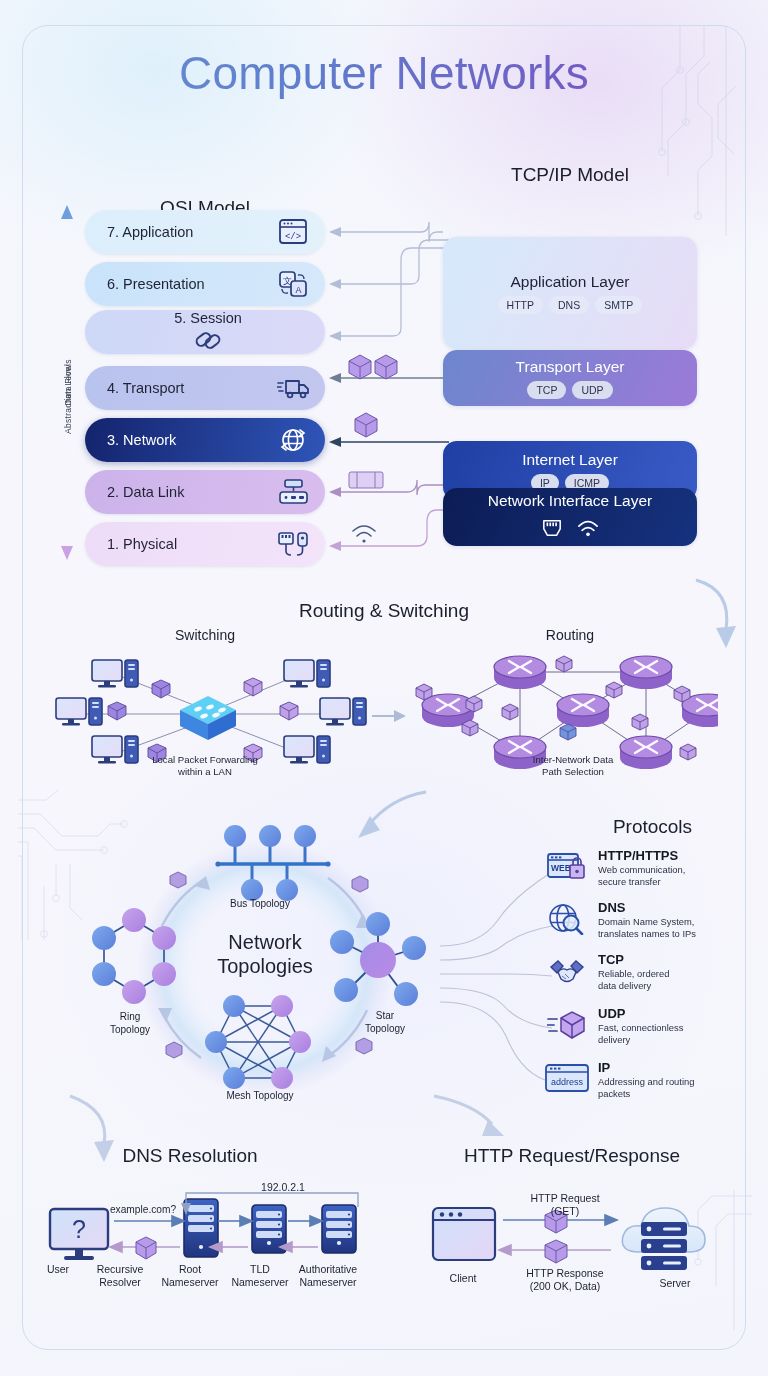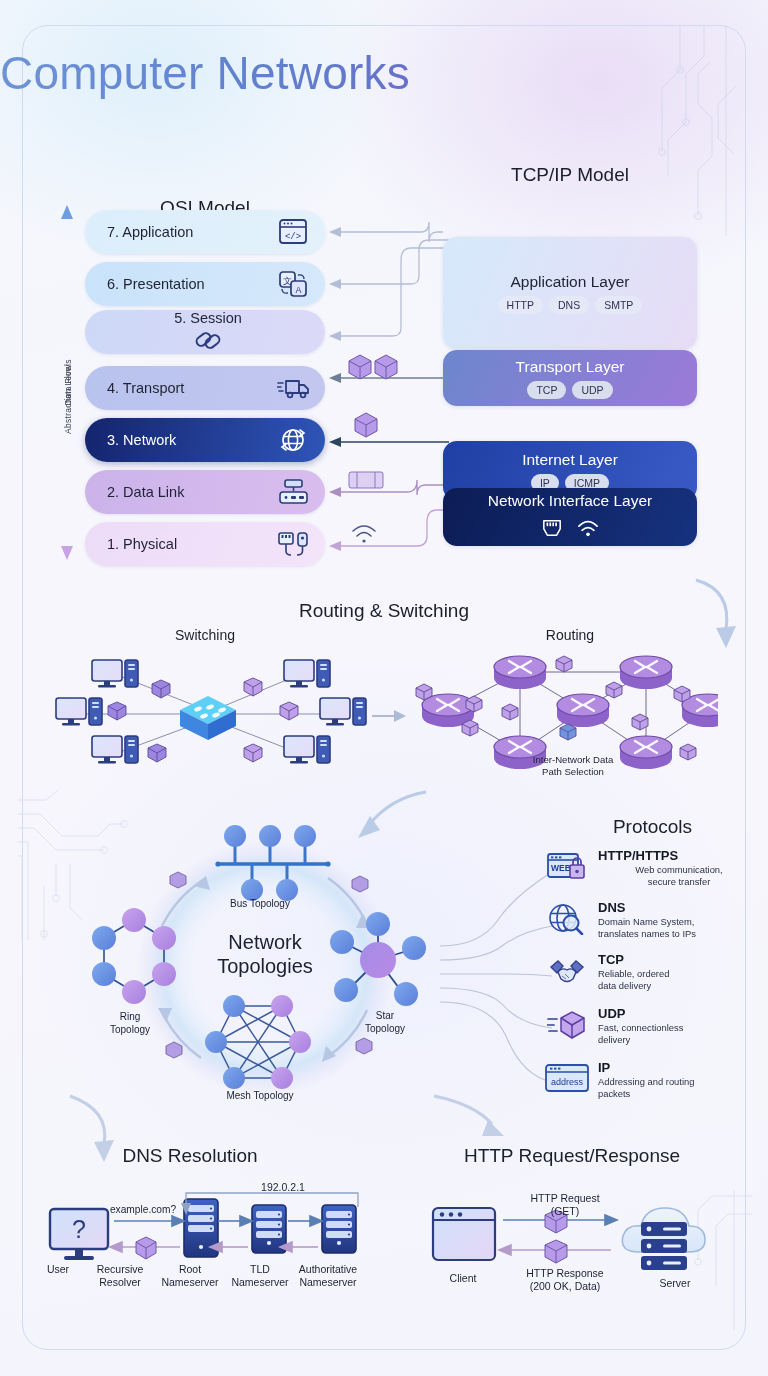--- a/index.html
+++ b/index.html
@@ -22,21 +22,21 @@
     position: absolute; left: 22px; top: 25px;
     width: 724px; height: 1325px;
     border: 1px solid #cfdbee; border-radius: 26px;
     pointer-events: none;
   }
   .circuit { position: absolute; pointer-events: none; opacity: .55; }
 
   
   .title {
     position: absolute; left: 0; top: 46px; width: 768px;
-    font-size: 46px; letter-spacing: .2px;
+    text-align: center; font-size: 46px; letter-spacing: .2px;
     font-weight: 400;
     background: linear-gradient(95deg, #6d93d6 0%, #5f7fcd 38%, #6f5fc4 72%, #7d4fc0 100%);
     -webkit-background-clip: text; background-clip: text;
     -webkit-text-fill-color: transparent; color: #6a6fc8;
   }
   .sec-head {
     position: absolute; font-size: 19px; color: #1b1f2b; font-weight: 400;
     text-align: center;
   }
   .sub-head {
@@ -460,20 +460,24 @@
           <polyline points="0,4 9,9 18,4" fill="none" stroke="#5c4a96" stroke-width=".9"></polyline>
           <line x1="9" y1="9" x2="9" y2="18" stroke="#5c4a96" stroke-width=".9"></line>
         </g>
         <g transform="translate(196,96)">
           <polygon points="0,4 9,0 18,4 18,13 9,18 0,13" fill="#c0a0e8" stroke="#5c4a96" stroke-width=".9"></polygon>
           <polyline points="0,4 9,9 18,4" fill="none" stroke="#5c4a96" stroke-width=".9"></polyline>
           <line x1="9" y1="9" x2="9" y2="18" stroke="#5c4a96" stroke-width=".9"></line>
         </g>
       </g>
   </svg>
+  <div class="cap" style="left:110px;top:754px;width:190px;">
+    <div>Local Packet Forwarding</div>
+    <div>within a LAN</div>
+  </div>
 
   <svg class="lay" style="left:408px;top:648px;" width="310" height="130" viewBox="0 0 310 130">
     <g stroke="#6e6b8e" stroke-width="1" fill="none">
       <path d="M112 24 L238 24"></path>
         <path d="M40 62 L112 24"></path>
         <path d="M40 62 L112 104"></path>
       <path d="M112 24 L112 104"></path>
         <path d="M112 24 L175 62"></path>
         <path d="M238 24 L175 62"></path>
       <path d="M238 24 L238 104"></path>
@@ -788,21 +792,21 @@
               <rect x="12" y="5.4" width="2.4" height="2"></rect>
             </g>
             <text x="14" y="20" font-family="Liberation Sans, sans-serif" font-size="8.5" font-weight="bold" fill="#1f3c8c" text-anchor="middle">WEB</text>
             <rect x="23" y="14" width="14" height="13" rx="2" fill="#c9b6ef" stroke="#5b3fa0" stroke-width="1.6"></rect>
             <path d="M26 14v-3a4 4 0 018 0v3" fill="none" stroke="#5b3fa0" stroke-width="1.7"></path>
             <circle cx="30" cy="20.5" r="1.8" fill="#5b3fa0"></circle>
           </svg>
         </span>
         <span style="flex:1;">
           <span class="proto-name" style="display:block;">HTTP/HTTPS</span>
-          <span class="proto-desc" style="display:block;text-align:center;">Web communication,<br>secure transfer</span>
+          <span class="proto-desc" style="display:block;">Web communication,<br>secure transfer</span>
         </span>
       </div>
       <div class="proto-row" style="top: 900px; display: flex; align-items: flex-start; gap: 9px;">
         <span style="flex:0 0 44px;display:flex;align-items:center;justify-content:center;padding-top:3px;">
           <svg viewBox="0 0 40 32" width="40" height="32">
             <g fill="none" stroke="#2b4fa8" stroke-width="1.6">
               <circle cx="16" cy="15" r="13"></circle>
               <ellipse cx="16" cy="15" rx="6" ry="13"></ellipse>
               <path d="M3.5 10.5H28.5M3.5 19.5H28.5"></path>
             </g>

